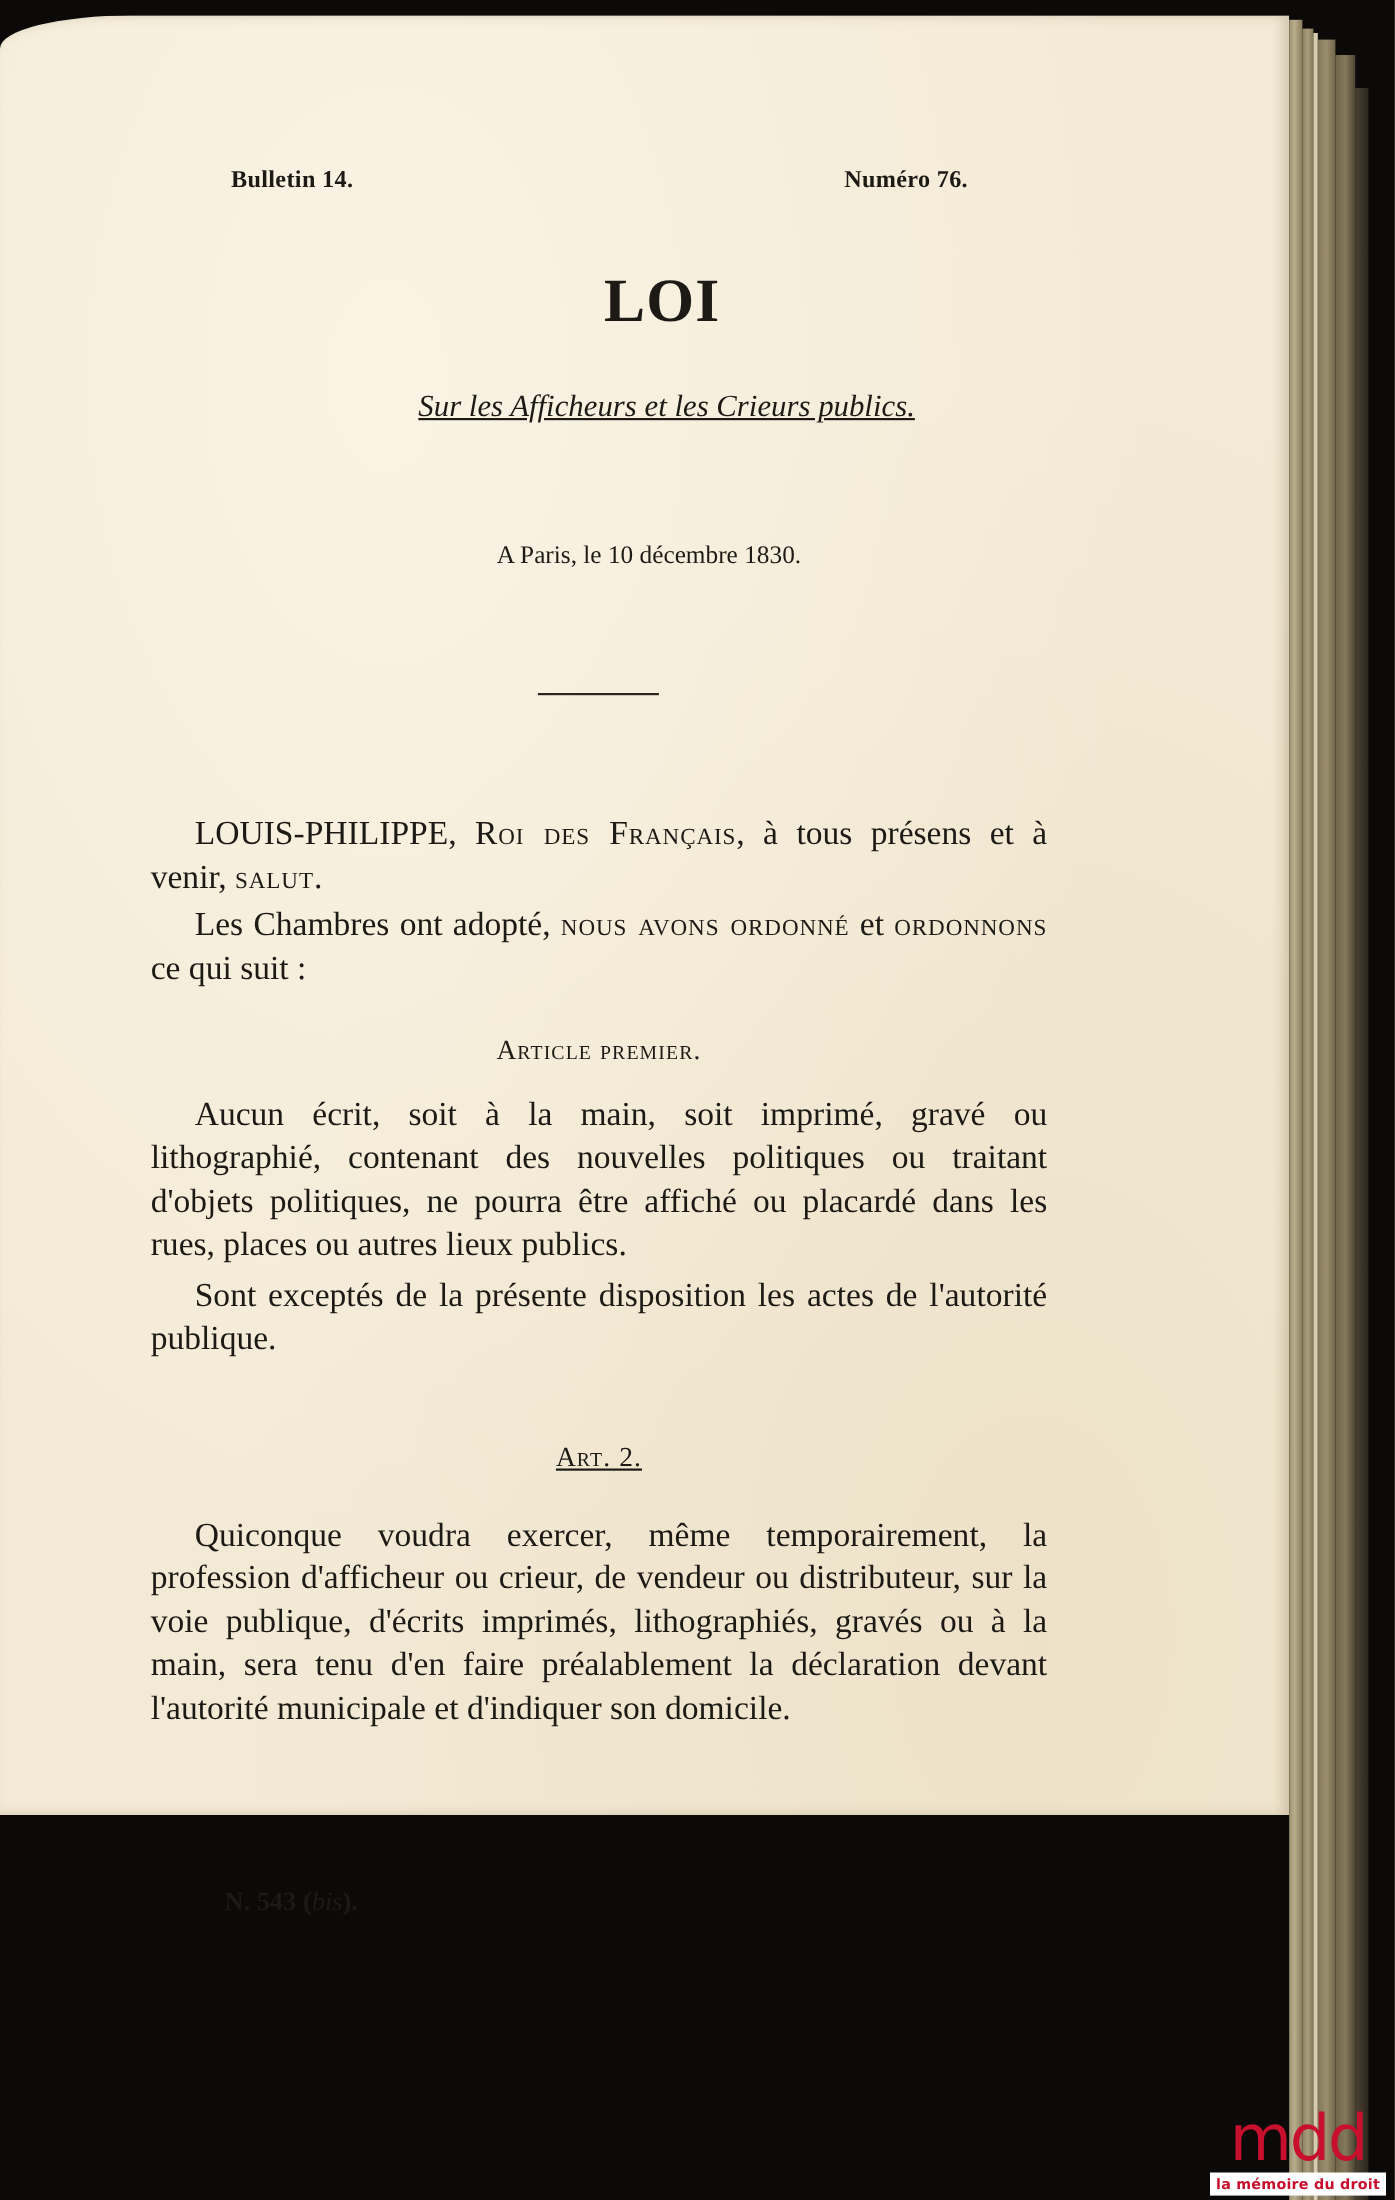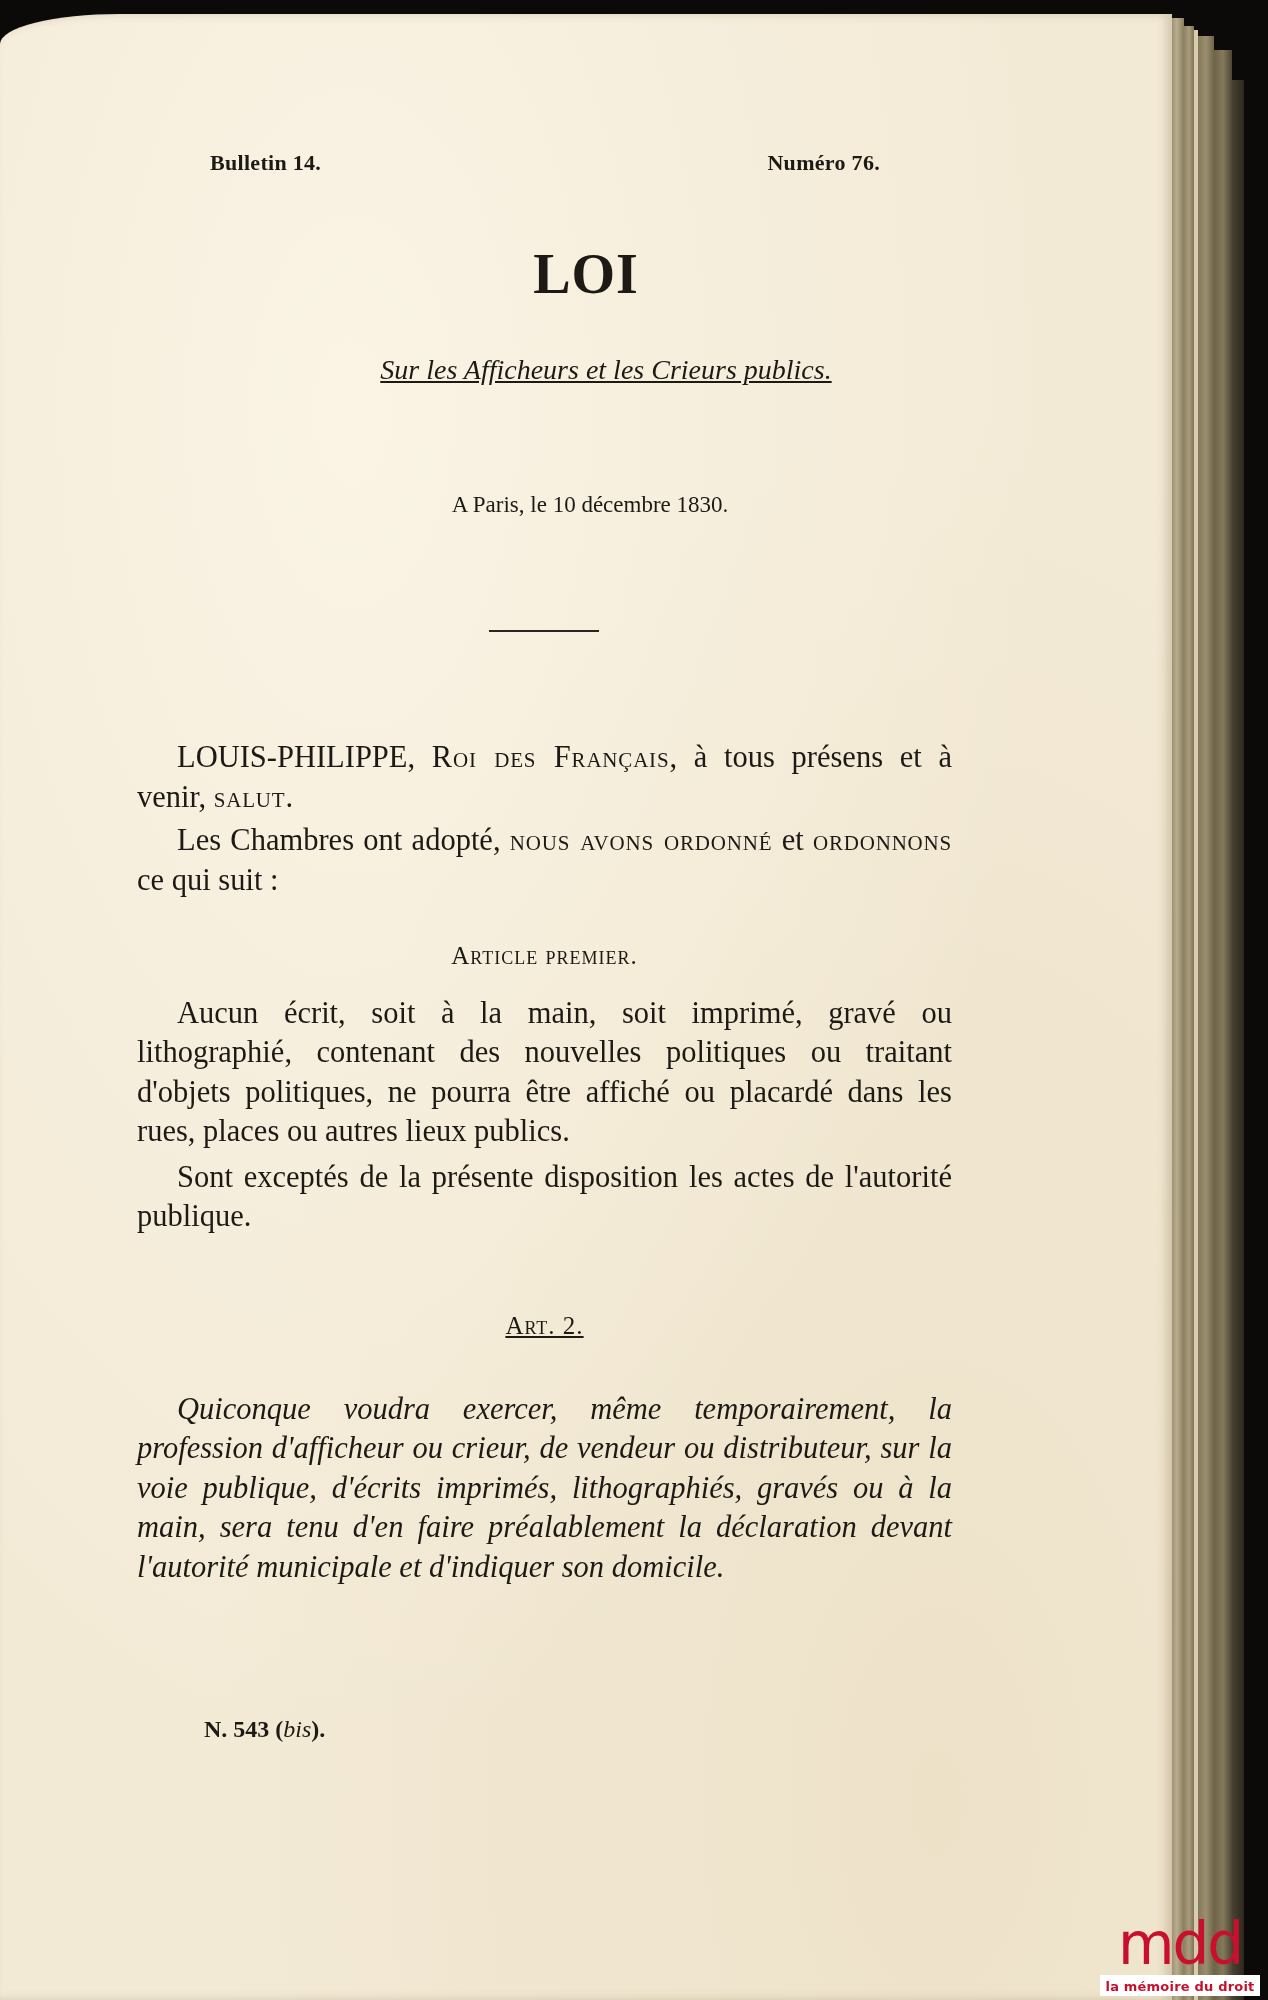--- a/index.html
+++ b/index.html
@@ -1,21 +1,21 @@
 <!DOCTYPE html>
 <html><head>
   <meta charset="utf-8">
   <style>
     html, body { margin: 0; padding: 0; }
     body {
       width: 1268px; height: 2000px; position: relative; overflow: hidden;
       background: #0b0a08;
     }
     .page {
-      position: absolute; left: 0; top: 14px; width: 1172px; height: 1986px;
+      position: absolute; left: 0; top: 14px; width: 1172px; height: 1636px;
       background: #f3ead6;
       background-image:
         radial-gradient(ellipse at 30% 20%, rgba(255,250,238,0.6), rgba(0,0,0,0) 60%),
         radial-gradient(ellipse at 80% 90%, rgba(220,200,160,0.25), rgba(0,0,0,0) 55%);
       border-top-left-radius: 120px 30px;
       box-shadow: inset -6px 0 10px rgba(120,100,60,0.25);
       font-family: "DejaVu Serif", "Liberation Serif", serif;
       color: #1d1a15;
     }
     .edge {
@@ -28,21 +28,21 @@
     .edge.e4 { left: 1198px; top: 36px; width: 16px; background: linear-gradient(90deg,#837759,#9b8f6f,#6f6449); }
     .edge.e5 { left: 1214px; top: 50px; width: 18px; background: linear-gradient(90deg,#6e6348,#85795b,#4e4634); }
     .edge.e6 { left: 1232px; top: 80px; width: 12px; background: linear-gradient(90deg,#4a4232,#2c271e); }
     .header-line {
       position: absolute; top: 136px; left: 210px; right: 292px;
       display: flex; justify-content: space-between;
       font-family: "Liberation Serif", serif; font-weight: bold; font-size: 22px;
       letter-spacing: 0.3px;
     }
     .title {
-      position: absolute; top: 228px; left: 0; width: 1172px; text-align: center;
+      position: absolute; top: 228px; left: 16px; width: 1172px; text-align: center;
       font-family: "Liberation Serif", serif; font-weight: bold; font-size: 56px;
       letter-spacing: 1px;
     }
     .subtitle {
       position: absolute; top: 340px; left: 0; width: 1172px; text-align: center;
       font-family: "Liberation Serif", serif; font-style: italic; font-size: 28px;
       padding-left: 40px; box-sizing: border-box; text-decoration: underline;
     }
     .date {
       position: absolute; top: 478px; left: 0; width: 1172px; text-align: center;
@@ -104,21 +104,21 @@
     <p style="margin-top:6px;">Sont exceptés de la présente disposition les actes de l'autorité publique.</p>
   </div>
 
   <div class="body" style="top:724px;">
     <p><span>LOUIS-PHILIPPE</span><span>, </span><span class="sc">Roi des Français</span><span>, à tous présens et à venir, </span><span class="sc">salut</span><span>.</span></p>
     <p style="margin-top:4px;"><span>Les Chambres ont adopté, </span><span class="sc">nous avons ordonné</span><span> et </span><span class="sc">ordonnons</span><span> ce qui suit :</span></p>
   </div>
 
   <div class="body" style="top:1292px;">
     <p class="heading" style="text-indent:0;text-decoration:underline;">Art. 2.</p>
-    <p style="margin-top:44px;font-style:italic;">Quiconque voudra exercer, même temporairement, la profession d'afficheur ou crieur, de vendeur ou distributeur, sur la voie publique, d'écrits imprimés, lithographiés, gravés ou à la main, sera tenu d'en faire préalablement la déclaration devant l'autorité municipale et d'indiquer son domicile.</p>
+    <p style="margin-top:30px;">Quiconque voudra exercer, même temporairement, la profession d'afficheur ou crieur, de vendeur ou distributeur, sur la voie publique, d'écrits imprimés, lithographiés, gravés ou à la main, sera tenu d'en faire préalablement la déclaration devant l'autorité municipale et d'indiquer son domicile.</p>
   </div>
 
   <div class="footnote"><span>N. 543</span><span> (</span><i>bis</i><span>).</span></div>
 </div>
 
 <div class="edge e1"></div>
 <div class="edge e2"></div>
 <div class="edge e3"></div>
 <div class="edge e4"></div>
 <div class="edge e5"></div>

